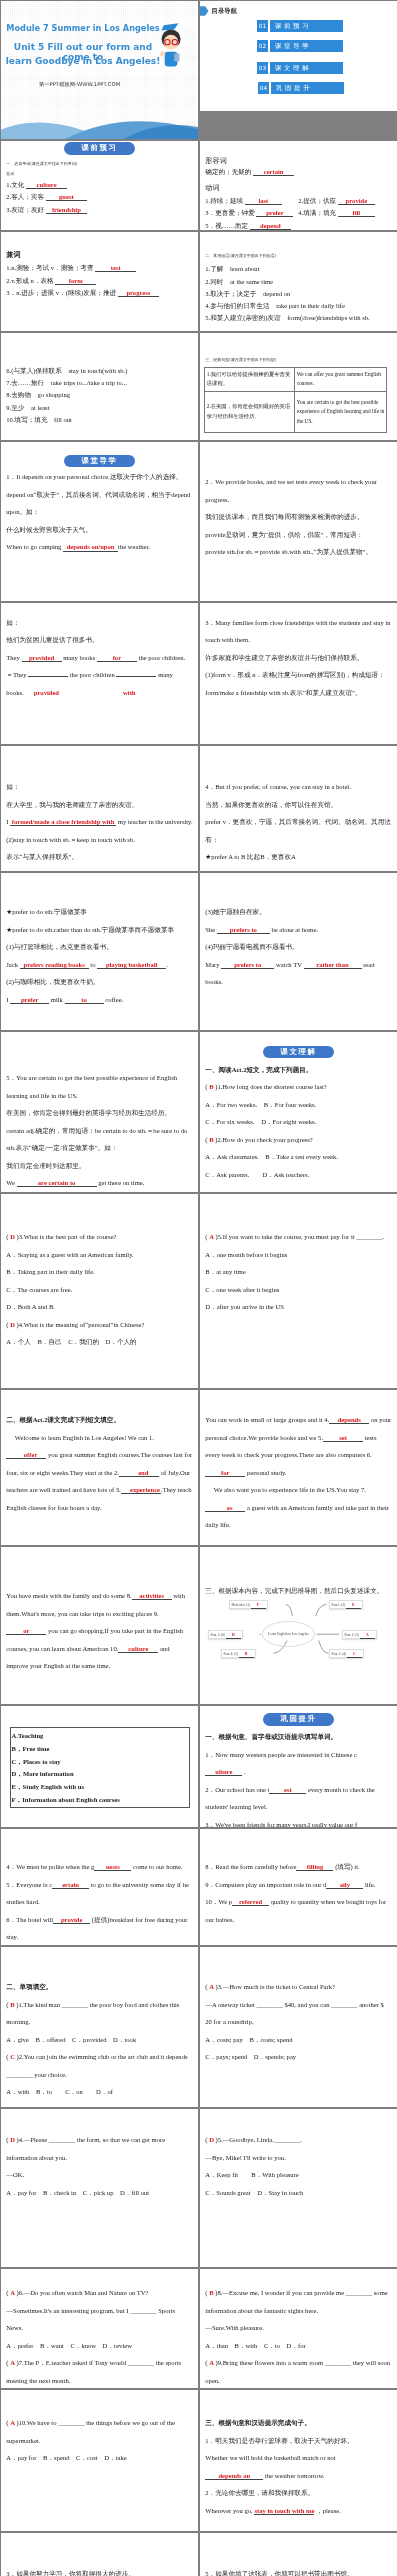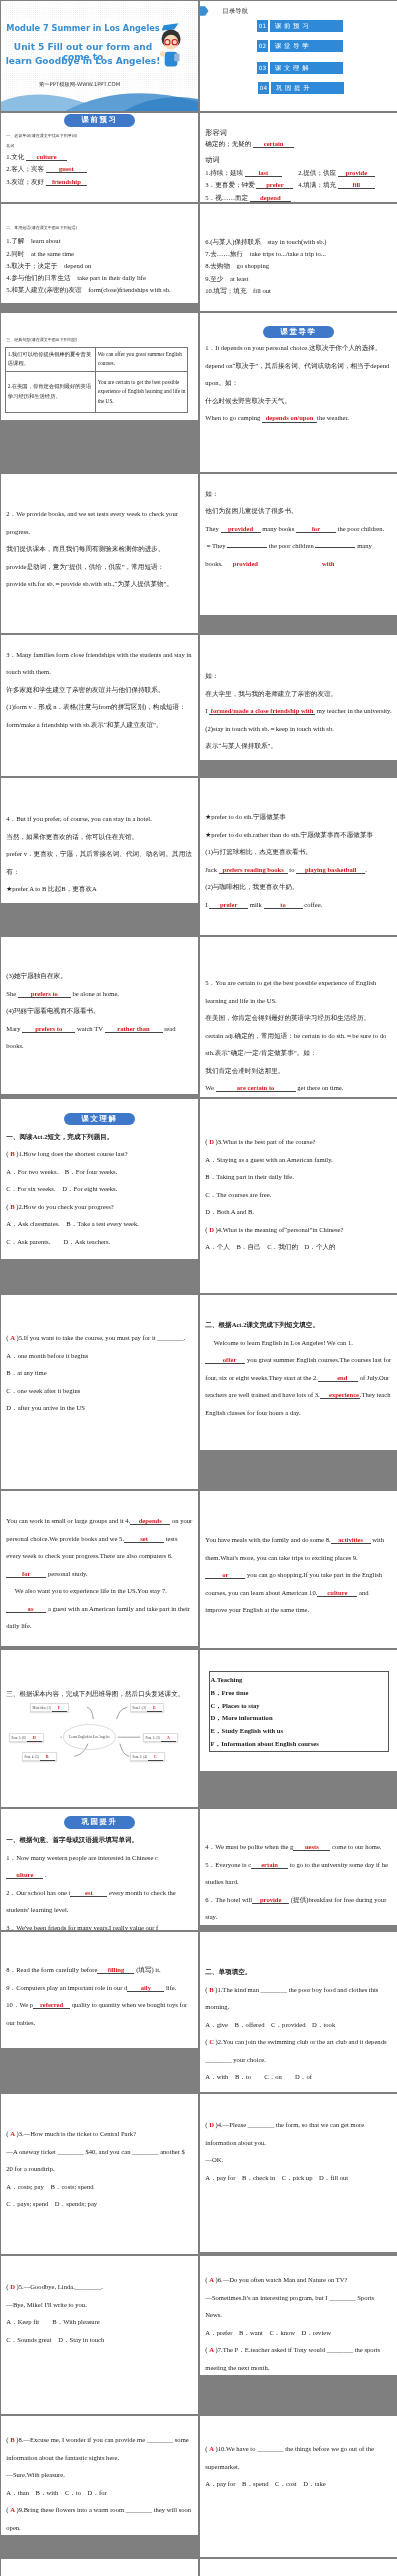--- a/index.html
+++ b/index.html
@@ -10,33 +10,33 @@
   .pad { padding: 0 5.3px; }
   .ans { color: #d9191e; font-weight: bold; }
   .blank { display: inline-block; border-bottom: 0.5px solid #444; min-width: 32px; text-align: center; line-height: 1.1; }
   .line-s { font-size: 6.6px; line-height: 12.5px; }
   .small-hd { font-family: "DejaVu Sans", sans-serif; font-size: 4px; color: #333; }
   .hd { font-family: "DejaVu Sans", sans-serif; font-size: 7.2px; font-weight: bold; }
   .pill { display: block; margin: 0 auto; background: #3f78c8; color: #fff; border-radius: 7.4px; font-family: "DejaVu Sans", sans-serif; font-weight: bold; text-align: center; letter-spacing: 1.6px; }
   .pill-sm { width: 71px; height: 12.7px; line-height: 12.7px; font-size: 7.4px; }
   .pill-md { width: 71px; height: 12.7px; line-height: 12.7px; font-size: 7.4px; }
   
-  .cover { height: 112px; background: #fff; background-image: radial-gradient(#e8e8e8 0.5px, transparent 0.5px); background-size: 2.1px 2.1px; }
+  .cover { height: 140px; background: #fff; background-image: radial-gradient(#e8e8e8 0.5px, transparent 0.5px); background-size: 2.1px 2.1px; }
   .cover h1 { font-family: "DejaVu Sans", sans-serif; color: #3a8fd3; font-size: 8.2px; font-weight: bold; text-align: center; position: absolute; left: 0; width: 164px; }
   .cover .t1 { top: 22px; }
   .cover .t2 { top: 41px; font-size: 9px; }
   .cover .t3 { top: 55px; font-size: 9px; }
   .cover .site { position: absolute; top: 80px; left: 38px; font-family: "DejaVu Sans", sans-serif; font-size: 5.3px; color: #333; }
   .wave { position: absolute; left: 0; right: 0; bottom: 0; height: 25.4px; }
   .mascot { position: absolute; right: 9.5px; top: 22px; width: 38px; height: 51px; }
   
   .toc { height: 112px; }
   .toc-title { position: absolute; top: 5.3px; left: 0; display: flex; align-items: center; }
   .toc-arrow { width: 8.5px; height: 9.5px; background: #3a8fd3; clip-path: polygon(0 0, 60% 0, 100% 50%, 60% 100%, 0 100%); }
-  .toc-title span { font-family: "DejaVu Sans", sans-serif; font-weight: normal; font-size: 6.4px; margin-left: 14px; color: #333; }
+  .toc-title span { font-family: "DejaVu Sans", sans-serif; font-weight: bold; font-size: 6.4px; margin-left: 3px; color: #333; }
   .toc-item { position: absolute; left: 57px; display: flex; height: 12.2px; }
   .toc-num { width: 11px; background: #2e8ad8; color: #fff; font-family: "DejaVu Sans", sans-serif; font-size: 5.8px; line-height: 12.2px; text-align: center; }
   .toc-lbl { width: 73px; margin-left: 1.6px; background: #2e8ad8; color: #fff; font-family: "DejaVu Sans", sans-serif; font-size: 6.4px; line-height: 12.2px; padding-left: 5.3px; letter-spacing: 2.7px; }
   table.sent { border-collapse: collapse; width: 183px; margin-left: 4.2px; font-size: 5.3px; }
   table.sent td { border: 0.5px solid #777; padding: 2.1px 1.6px; vertical-align: middle; line-height: 9.5px; }
   .optbox { border: 0.5px solid #555; margin: 0 8px 0 8.5px; padding: 2.1px 1.1px 1.1px; }
   .optbox div { font-weight: bold; font-size: 6.6px; line-height: 12.7px; }
   .mind { position: relative; height: 64px; }
   .mind .center { position: absolute; left: 62px; top: 22px; width: 53px; height: 25.4px; border: 0.5px solid #ddd; border-radius: 50%; font-size: 3.4px; text-align: center; line-height: 25.4px; color: #444; }
   .mind .node { position: absolute; border: 0.5px solid #ddd; font-size: 3.2px; padding: 1.1px 1.6px; height: 8.5px; line-height: 6.4px; background: #fff; color: #444; box-shadow: 0 0.5px 1.1px #ddd; }
@@ -107,20 +107,28 @@
     <div class="hd" style="font-weight:normal">形容词</div>
     <div class="line-s"><span>确定的；无疑的</span> <span class="blank ans" style="min-width:41px">certain</span></div>
     <div class="hd" style="font-weight:normal;margin-top:4px">动词</div>
     <div id="verbs" style="margin-top:2.1px">
         <div class="line-s"><span style="display: inline-block; width: 93px;"><span>1.持续；延续 </span><span class="blank ans" style="min-width: 37px;">last</span></span><span style="display: inline-block; width: 93px;"><span>2.提供；供应 </span><span class="blank ans" style="min-width: 37px;">provide</span></span></div>
         <div class="line-s"><span style="display: inline-block; width: 93px;"><span>3．更喜爱；钟爱 </span><span class="blank ans" style="min-width: 37px;">prefer</span></span><span style="display: inline-block; width: 93px;"><span>4.填满；填充 </span><span class="blank ans" style="min-width: 37px;">fill</span></span></div>
         <div class="line-s"><span>5．视……而定 </span><span class="blank ans" style="min-width: 41px;">depend</span></div>
       </div>
   </div>
 
+  <div class="slide pad" style="height:101px;padding-top:18px">
+    <div class="hd">兼词</div>
+    <div id="multi" style="margin-top:2.1px">
+        <div class="line-s"><span>1.n.测验；考试 v．测验；考查 </span><span class="blank ans" style="min-width: 41px;">test</span></div>
+        <div class="line-s"><span>2.v.形成 n．表格 </span><span class="blank ans" style="min-width: 41px;">form</span></div>
+        <div class="line-s"><span>3．n.进步；进展 v．(继续)发展；推进 </span><span class="blank ans" style="min-width: 41px;">progress</span></div>
+      </div>
+  </div>
   <div class="slide pad" style="height:101px;padding-top:21px">
     <div class="small-hd">二、常用短语(请在课文中画出下列短语)</div>
     <div id="phrases1" style="margin-top:5.3px">
         <div style="font-size: 6.6px; line-height: 12.2px;">1.了解　learn about</div>
         <div style="font-size: 6.6px; line-height: 12.2px;">2.同时　at the same time</div>
         <div style="font-size: 6.6px; line-height: 12.2px;">3.取决于；决定于　depend on</div>
         <div style="font-size: 6.6px; line-height: 12.2px;">4.参与他们的日常生活　take part in their daily life</div>
         <div style="font-size: 6.6px; line-height: 12.2px;">5.和某人建立(亲密的)友谊　form(close)friendships with sb.</div>
       </div>
   </div>

